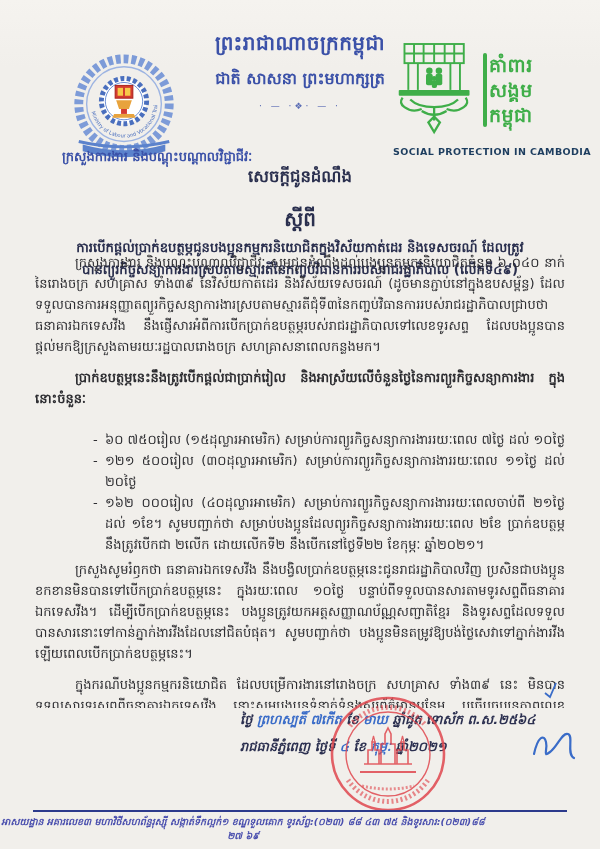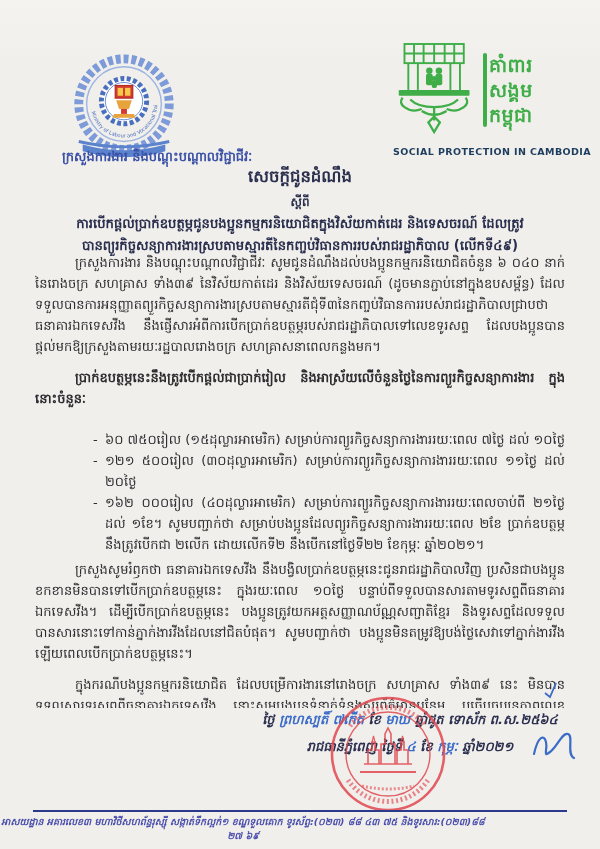--- a/index.html
+++ b/index.html
@@ -18,32 +18,32 @@
   .seal-left{position:absolute;left:55px;top:50px;width:138px;height:118px;}
   .logo-right{position:absolute;left:393px;top:40px;width:190px;}
   .logo-right .row{display:flex;align-items:center;gap:2px;}
   .logo-right .bar{width:4px;height:74px;background:#3fae49;border-radius:2px;}
   .gr-khmer{color:#3fae49;font-weight:bold;font-size:19px;line-height:25px;letter-spacing:.5px;}
   .logo-caption{color:#1d3d5f;font-weight:bold;font-size:9.5px;margin-top:6px;letter-spacing:.4px;white-space:nowrap;}
   .ministry-line{position:absolute;left:24px;top:148px;font-size:13px;font-weight:bold;color:#3b51a8;margin-left:38px;}
   
   .title-blk{position:absolute;left:35px;top:166px;width:530px;text-align:center;color:#2a2f4e;}
   .title-blk .t1{font-size:16.5px;font-weight:bold;}
-  .title-blk .t2{font-size:12px;font-weight:bold;margin-top:4px;}
+  .title-blk .t2{font-size:20px;font-weight:bold;margin-top:16px;}
   .title-blk .t3{font-size:13.2px;font-weight:bold;margin-top:1px;line-height:22px;}
   
   .body-blk{position:absolute;left:35px;top:252px;width:530px;height:456px;overflow:hidden;
             font-size:13px;line-height:21px;text-align:justify;color:#2d2d31;}
   .body-blk p{margin:0 0 10px 0;text-indent:40px;}
   .body-blk p.intro{margin-bottom:20px;font-weight:bold;}
   ul.amounts{margin:0 0 4px 0;padding:0 0 0 58px;list-style:none;}
   ul.amounts li{text-indent:0;padding-left:12px;position:relative;}
   ul.amounts li:before{content:"-";position:absolute;left:0;top:0;}
   
-  .date-blk{position:absolute;left:240px;top:706px;width:340px;text-align:center;
+  .date-blk{position:absolute;left:240px;top:706px;width:340px;text-align:left;
             font-size:13px;font-weight:bold;font-style:italic;color:#2c3050;line-height:27px;}
   .hand{color:#3a6cc8;font-weight:bold;font-style:italic;}
   .stamp{position:absolute;left:322px;top:694px;width:132px;height:120px;opacity:.85;}
   .sig-squiggle{position:absolute;left:528px;top:728px;width:52px;height:34px;}
   .tick-mark{position:absolute;left:543px;top:681px;width:16px;height:18px;}
   
   .footer-rule{position:absolute;left:33px;right:33px;top:810px;border-top:2px solid #2c3a8c;}
   .footer-text{position:absolute;left:0;top:816px;width:486px;text-align:center;
                font-size:9.5px;font-weight:bold;font-style:italic;color:#4a4fae;}
 </style>
@@ -73,20 +73,25 @@
       <rect x="71" y="38.5" width="5.5" height="8" fill="#f7c948"></rect>
       <path d="M62,51 L78,51 L75,60 L65,60 Z" fill="#e8a33d"></path>
       <rect x="67" y="60" width="6" height="5" fill="#d43b30"></rect>
       <path d="M60,65 L80,65 L82,69 L58,69 Z" fill="#e8a33d"></path>
 
       <path d="M28,96 Q70,108 112,96 L112,103 Q70,115 28,103 Z" fill="#5b82cc"></path>
       <path d="M24,93 Q70,104 116,93" fill="none" stroke="#5b82cc" stroke-width="3"></path>
     </svg>
   </div>
 
+  <div class="hdr-center">
+    <div class="kingdom">ព្រះរាជាណាចក្រកម្ពុជា</div>
+    <div class="motto">ជាតិ សាសនា ព្រះមហាក្សត្រ</div>
+    <div class="orn">· — ·❖· — ·</div>
+  </div>
 
   <div class="logo-right">
     <div class="row">
       <span>
         <svg viewBox="0 0 92 100" width="88" height="96">
           <g stroke="#3fae49" fill="none" stroke-width="2">
             <rect x="12" y="4" width="62" height="20"></rect>
             <line x1="12" y1="14" x2="74" y2="14"></line>
             <line x1="22" y1="4" x2="22" y2="24"></line>
               <line x1="32" y1="4" x2="32" y2="24"></line>

